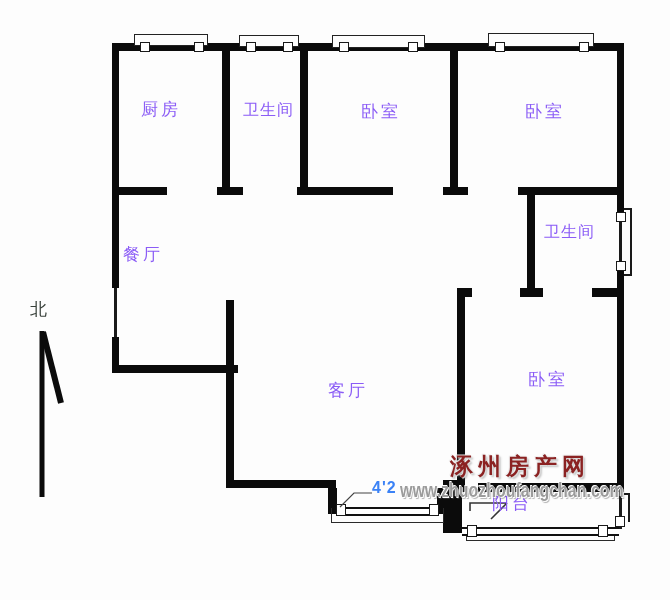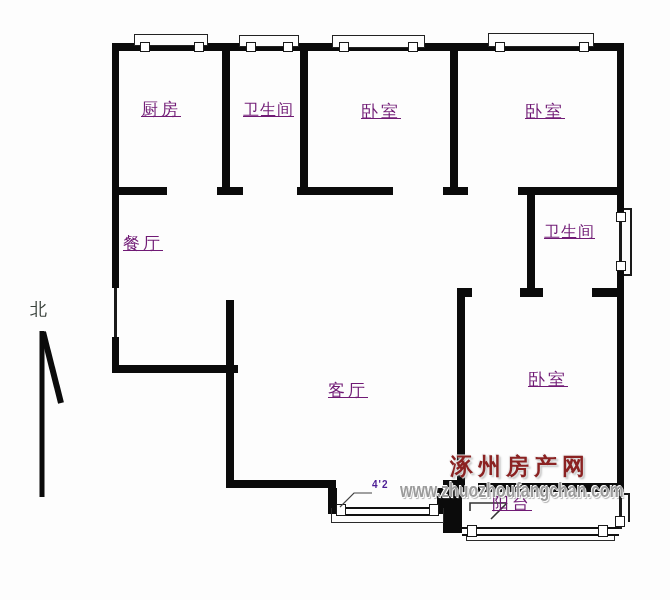--- a/index.html
+++ b/index.html
@@ -7,26 +7,26 @@
     position:relative;width:670px;height:600px;background:#fdfdfd;overflow:hidden;
     font-family:"Liberation Sans","DejaVu Sans",sans-serif;
   }
   .w{position:absolute;background:#0b0b0b;}
   .thin{position:absolute;background:#1a1a1a;}
   .winrect{position:absolute;border:1px solid #222;background:#fdfdfd;}
   .winsq{position:absolute;width:8px;height:8px;border:1px solid #1a1a1a;background:#fff;z-index:3;}
   .pane{position:absolute;border-top:2px solid #111;border-bottom:2px solid #111;background:#fff;z-index:2;}
   .sill{position:absolute;border:1.5px solid #2a2a2a;border-top:none;background:transparent;z-index:1;}
   .room-label{
-    position:absolute;font-size:17px;color:#701a75;letter-spacing:3px;line-height:1;
-    white-space:nowrap;z-index:4;text-decoration:underline;
+    position:absolute;font-size:17px;color:#8b5cf6;letter-spacing:3px;line-height:1;
+    white-space:nowrap;z-index:4;
   }
   .room-label.small{font-size:16px;letter-spacing:1px;}
   .north-label{position:absolute;font-size:17px;color:#38403a;line-height:1;z-index:4;}
-  .dim-label{position:absolute;font-size:10px;font-weight:bold;color:#4c1d95;line-height:1;z-index:5;letter-spacing:1px;}
+  .dim-label{position:absolute;font-size:16px;font-weight:bold;color:#3b82f6;line-height:1;z-index:5;letter-spacing:1px;}
   .wm-name{
     position:absolute;left:450px;top:453px;font-size:23px;font-weight:bold;letter-spacing:5px;
     line-height:1.15;white-space:nowrap;z-index:8;
     text-shadow:1px 1px 0 rgba(220,220,220,.9),-1px -1px 0 rgba(235,235,235,.9),2px 2px 2px rgba(120,120,120,.45);
   }
   .wm-url{
     position:absolute;left:400px;top:478px;font-size:21px;font-weight:bold;line-height:1.15;
     white-space:nowrap;z-index:8;transform:scaleX(.76);transform-origin:left top;
     text-shadow:1px 1px 0 #fff,-1px -1px 0 #fff,2px 2px 1px rgba(90,90,90,.45);
   }
@@ -114,21 +114,21 @@
     <line x1="43" y1="332" x2="61" y2="403" stroke="#0b0b0b" stroke-width="6"></line>
     <polyline points="340,507 354,493 372,493" fill="none" stroke="#444" stroke-width="1.2"></polyline>
     <polyline points="470,511 470,503 507,503" fill="none" stroke="#333" stroke-width="1.6"></polyline>
     <line x1="507" y1="503" x2="491" y2="519" stroke="#333" stroke-width="1.6"></line>
   </svg>
 
   <div class="room-label" style="left:141px;top:101px">厨房</div>
   <div class="room-label small" style="left:243px;top:102px">卫生间</div>
   <div class="room-label" style="left:361px;top:103px">卧室</div>
   <div class="room-label" style="left:525px;top:103px">卧室</div>
-  <div class="room-label" style="left:123px;top:235px">餐厅</div>
+  <div class="room-label" style="left:123px;top:246px">餐厅</div>
   <div class="room-label small" style="left:544px;top:224px">卫生间</div>
   <div class="room-label" style="left:328px;top:382px">客厅</div>
   <div class="room-label" style="left:528px;top:371px">卧室</div>
   <div class="room-label" style="left:492px;top:495px;z-index:6">阳台</div>
 
   <div class="north-label" style="left:30px;top:301px">北</div>
   <div class="dim-label" style="left:372px;top:480px">4'2</div>
 
   <div class="wm-name" style="color: rgb(139, 34, 34);">涿州房产网</div>
   <div class="wm-url" style="color: rgb(155, 155, 155);">www.zhuozhoufangchan.com</div>

